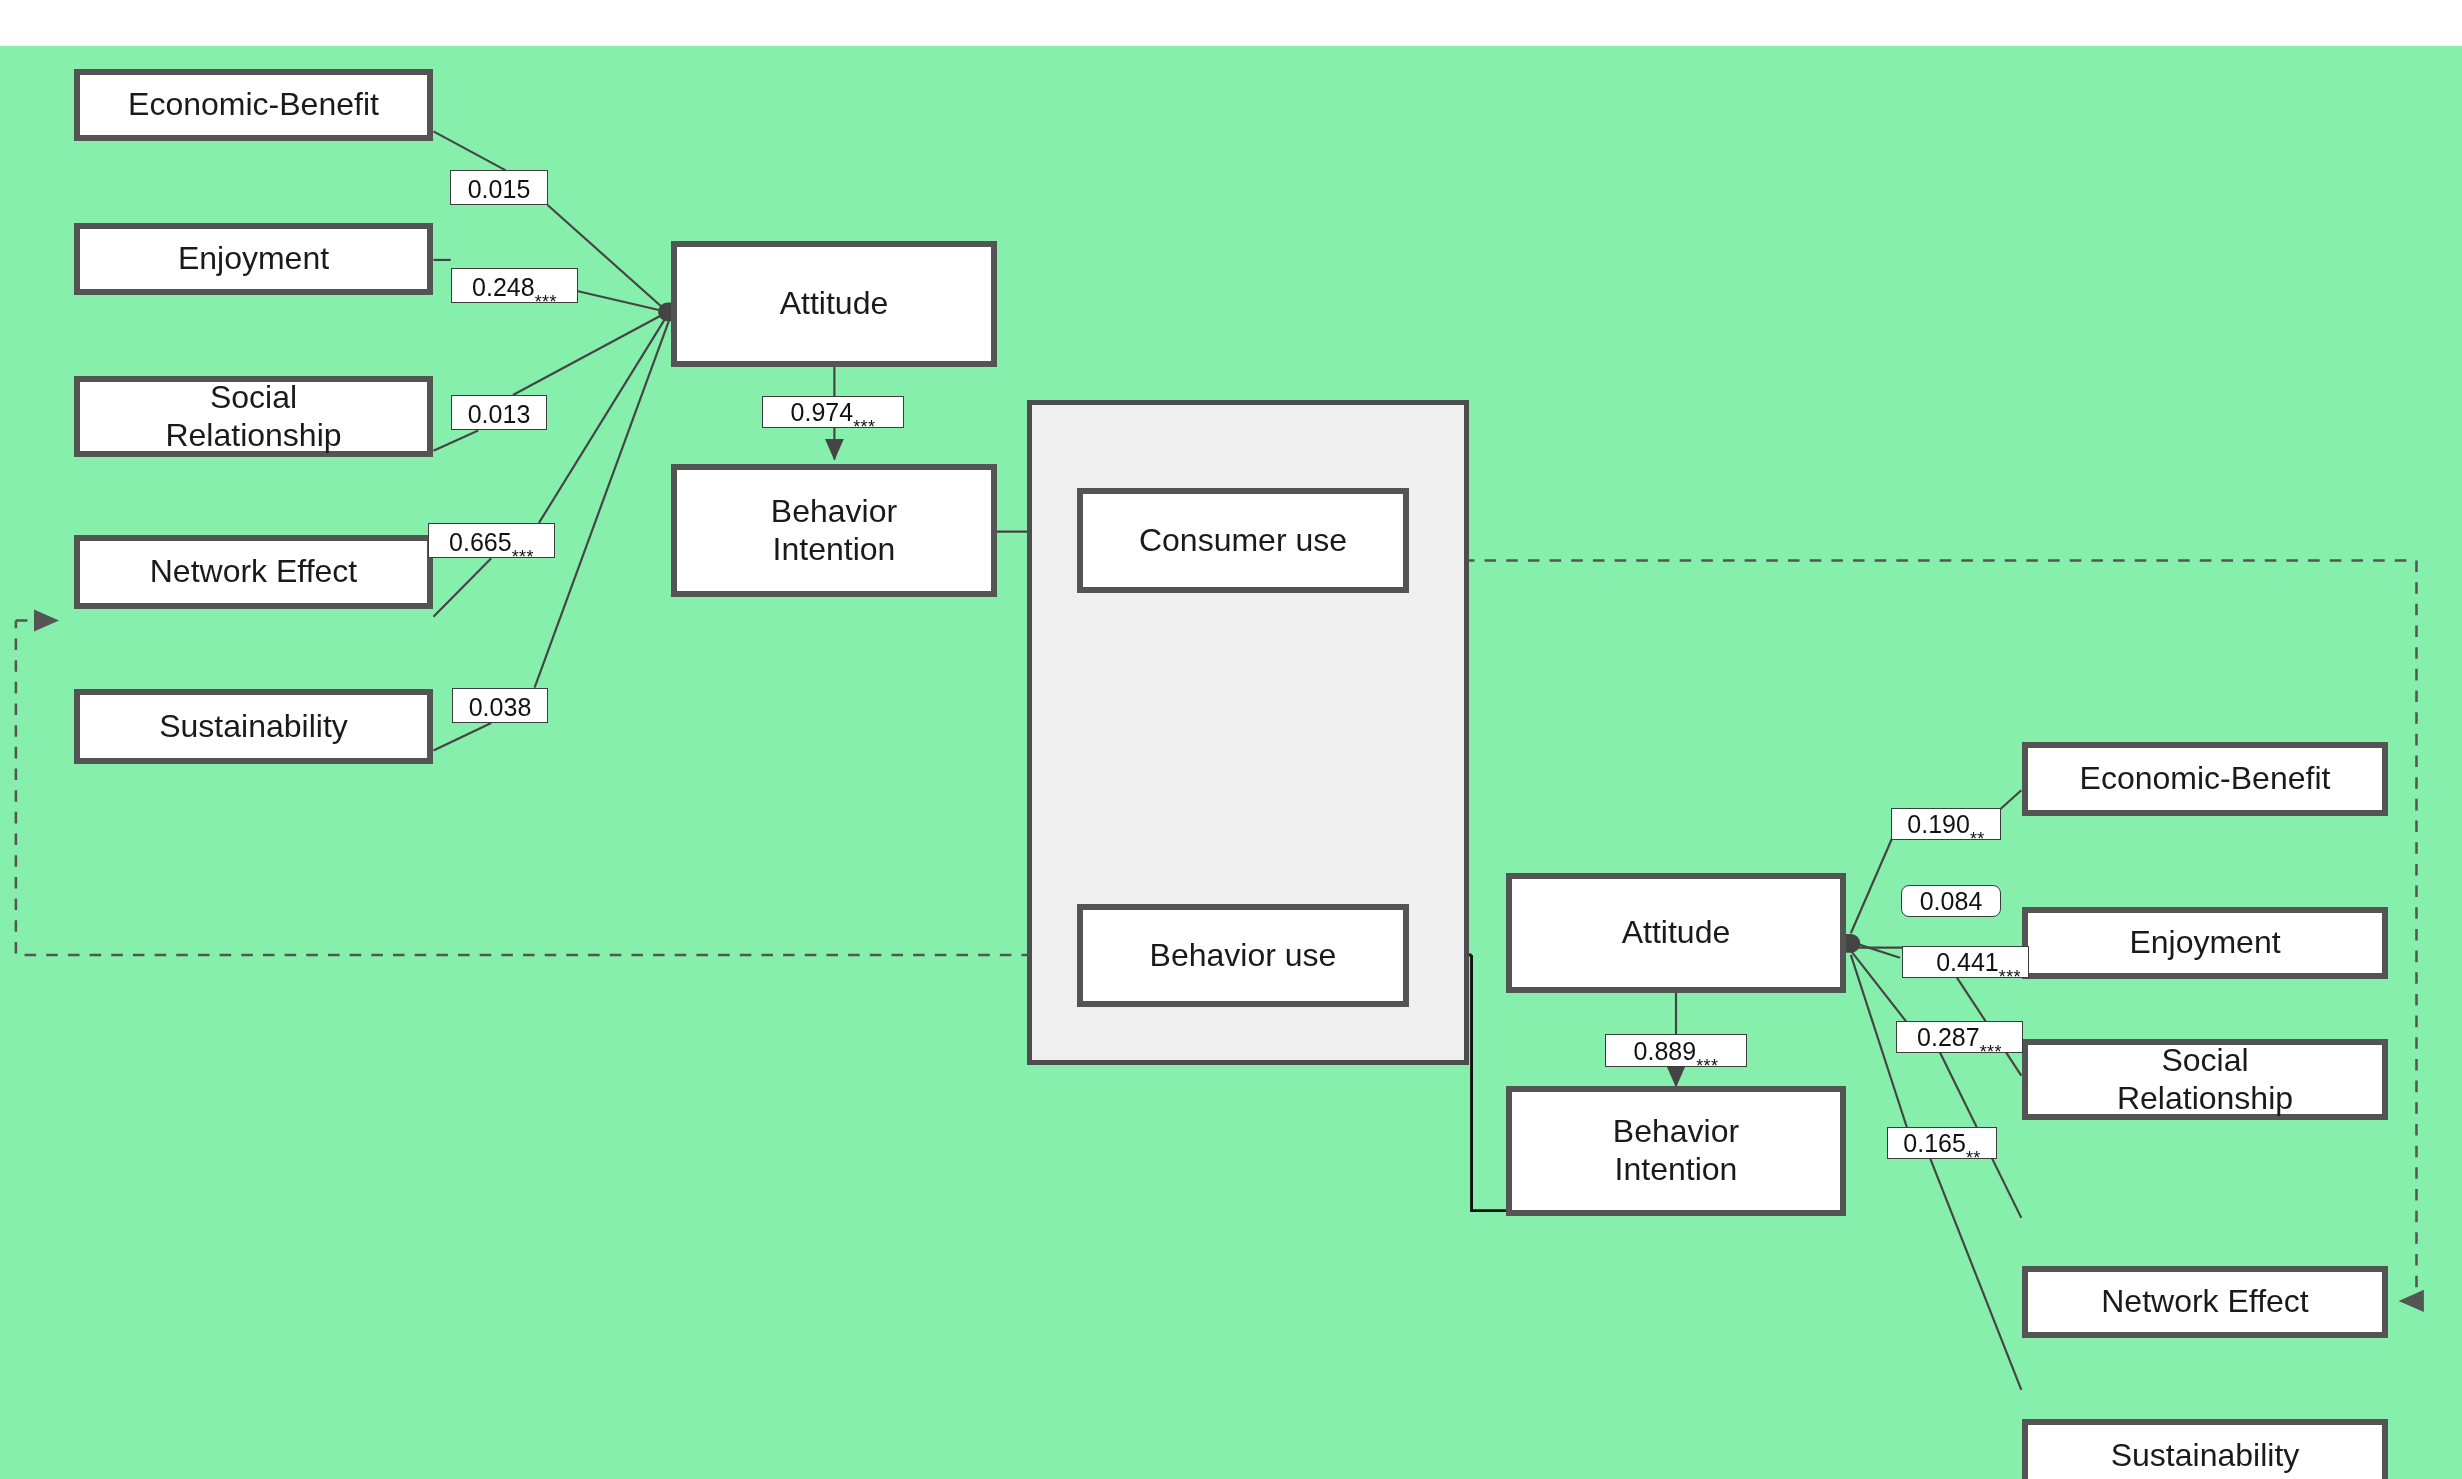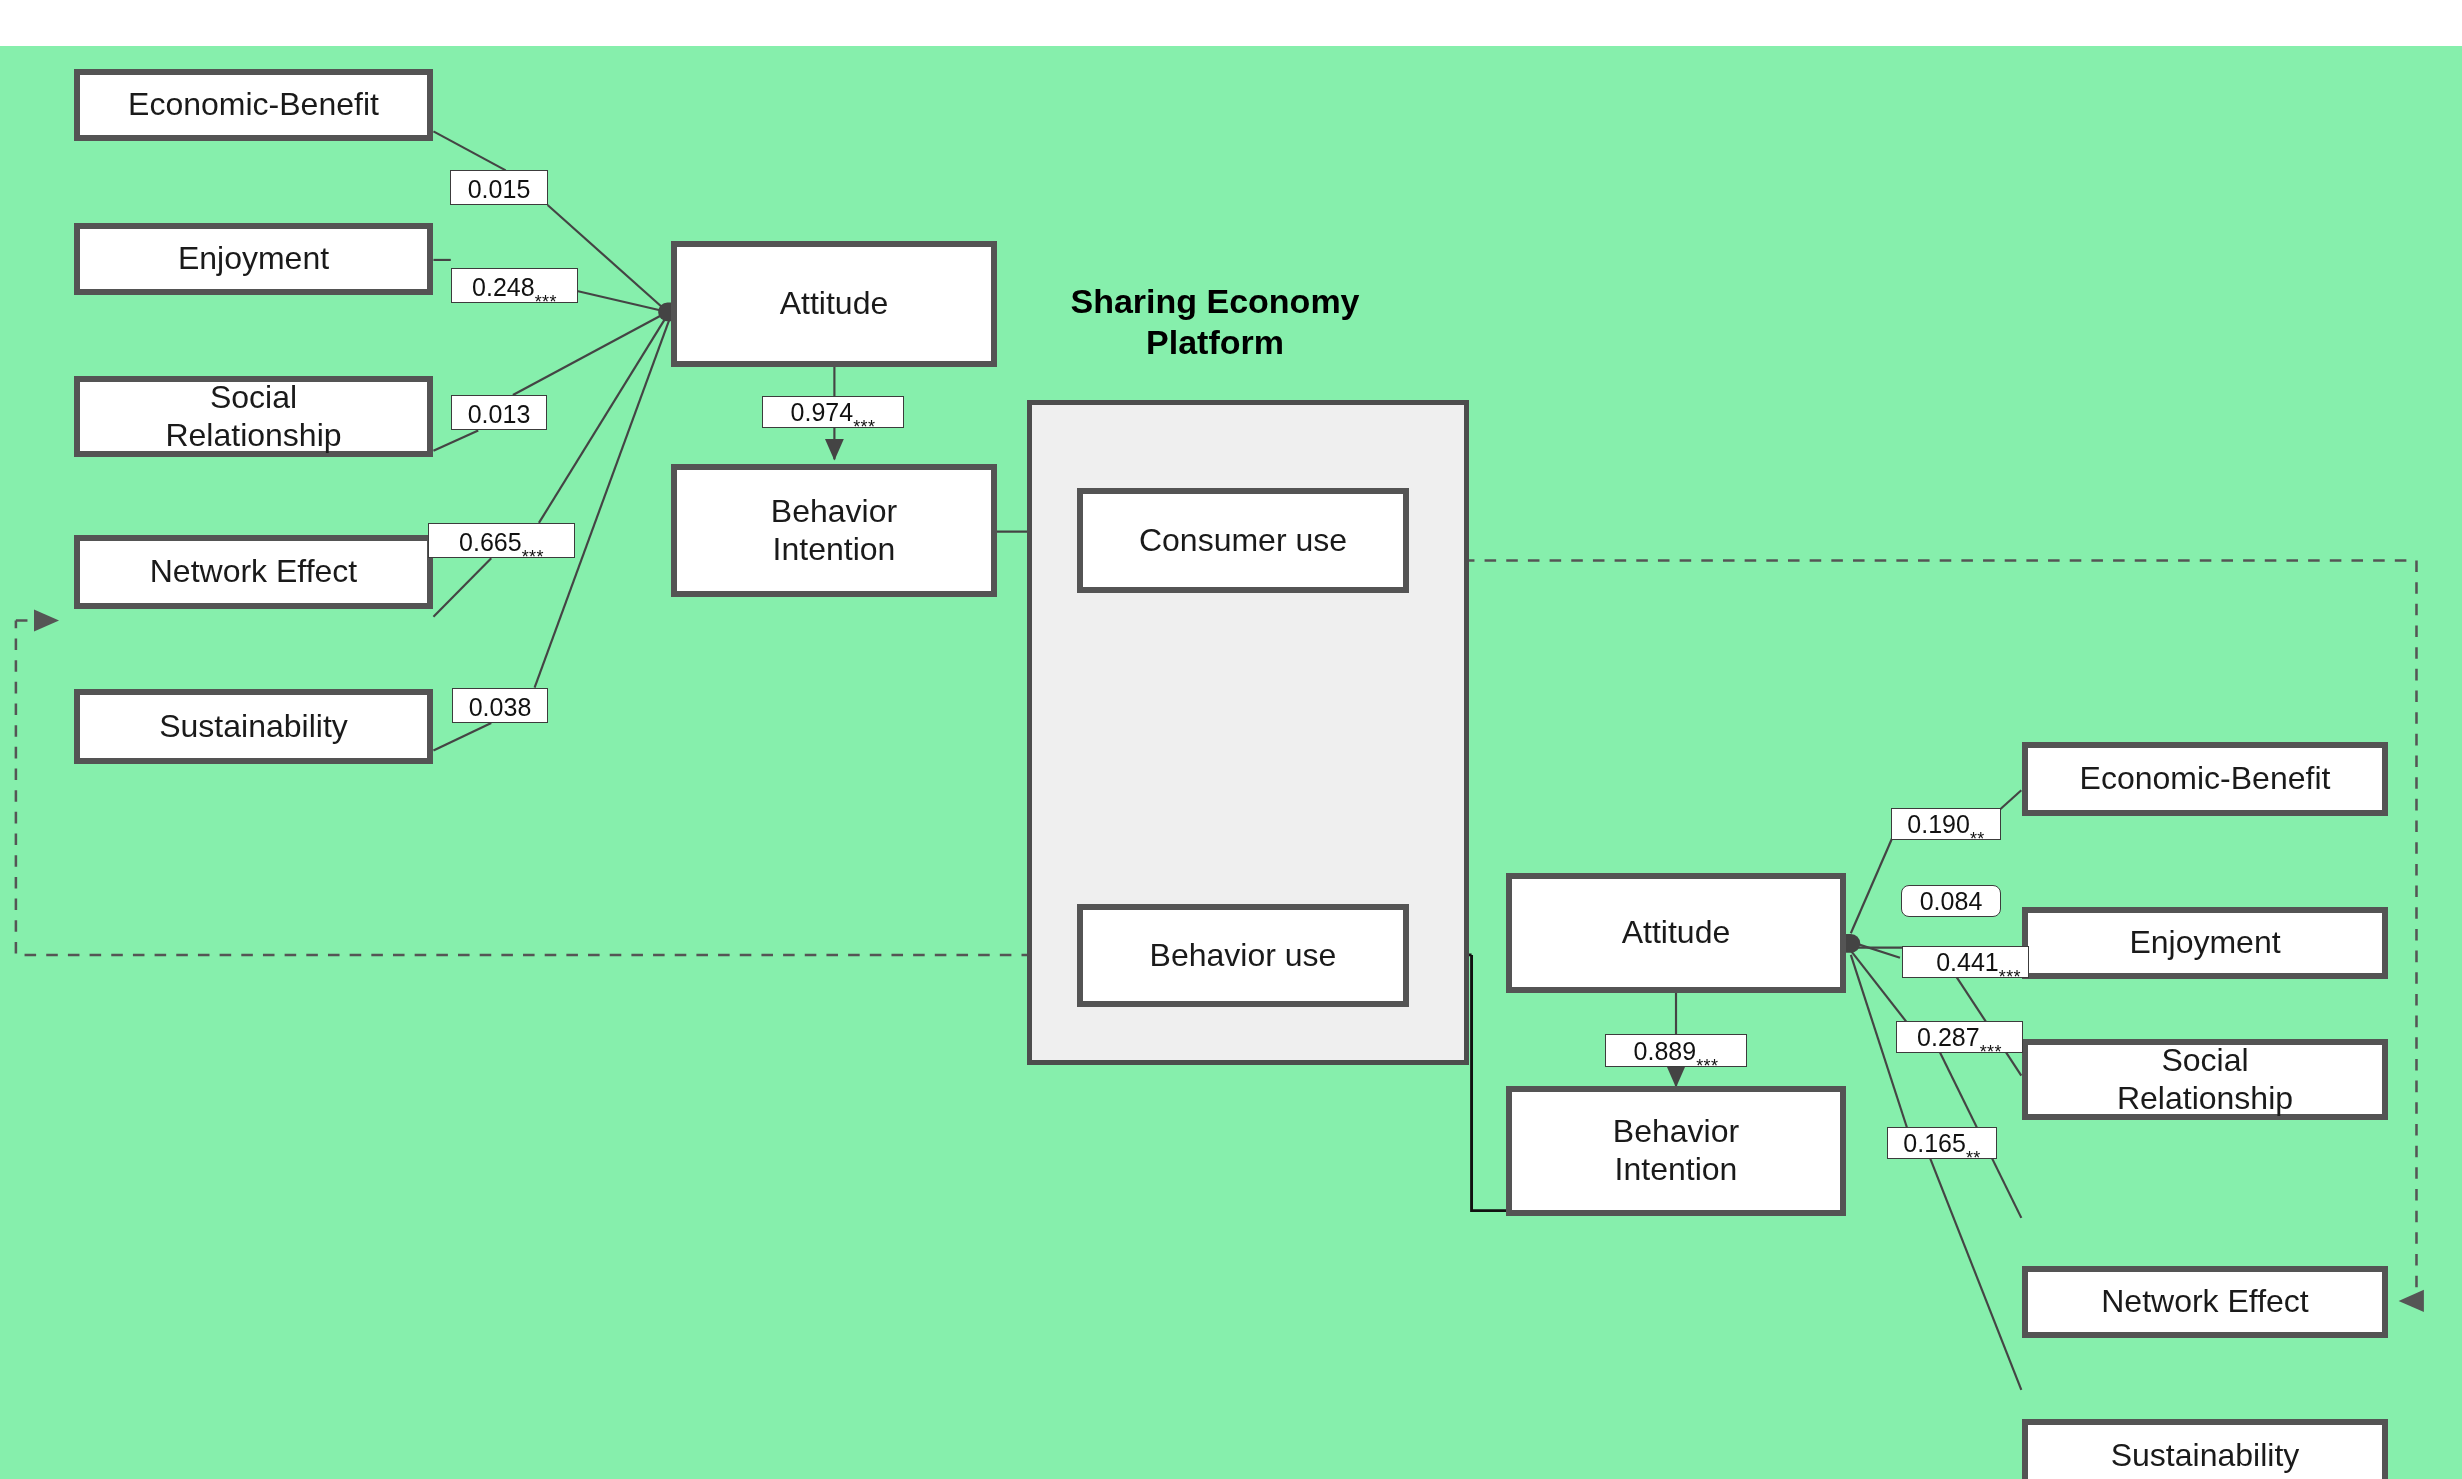--- a/index.html
+++ b/index.html
@@ -117,24 +117,20 @@
   </div>
 
   <div class="node" style="left:671px;top:195px;width:326px;height:126px;">
     <span>Attitude</span>
   </div>
   <div class="node" style="left:671px;top:418px;width:326px;height:133px;">
     <span style="white-space:pre-line;">Behavior
 Intention</span>
   </div>
 
-  <div class="platform-title" style="left:1027px;top:235px;width:376px;">
-    <div>Sharing Economy</div>
-    <div>Platform</div>
-  </div>
 
   <div class="platform" style="left:1027px;top:354px;width:442px;height:665px;"></div>
 
   <div class="node" style="left:1077px;top:442px;width:332px;height:105px;">
     <span>Consumer use</span>
   </div>
   <div class="node" style="left:1077px;top:858px;width:332px;height:103px;">
     <span>Behavior use</span>
   </div>
 
@@ -168,21 +164,21 @@
       <sup></sup>
   </div>
   <div class="coef" style="left:451px;top:222px;width:127px;height:35px;">
     <span>0.248</span>
       <sup>***</sup>
   </div>
   <div class="coef" style="left:451px;top:349px;width:96px;height:35px;">
     <span>0.013</span>
       <sup></sup>
   </div>
-  <div class="coef" style="left:428px;top:477px;width:147px;height:35px;">
+  <div class="coef" style="left:428px;top:477px;width:127px;height:35px;">
     <span>0.665</span>
       <sup>***</sup>
   </div>
   <div class="coef" style="left:452px;top:642px;width:96px;height:35px;">
     <span>0.038</span>
       <sup></sup>
   </div>
   <div class="coef" style="left:762px;top:350px;width:142px;height:32px;">
     <span>0.974</span>
       <sup>***</sup>

